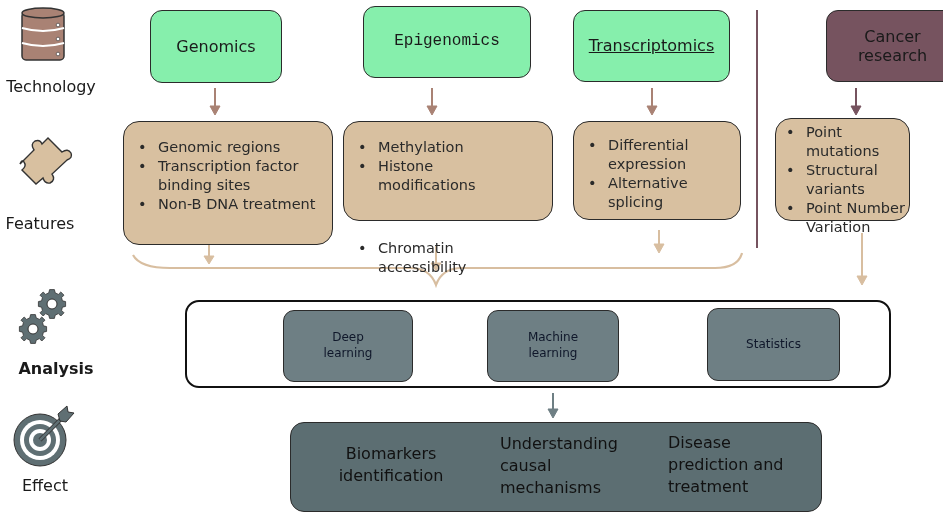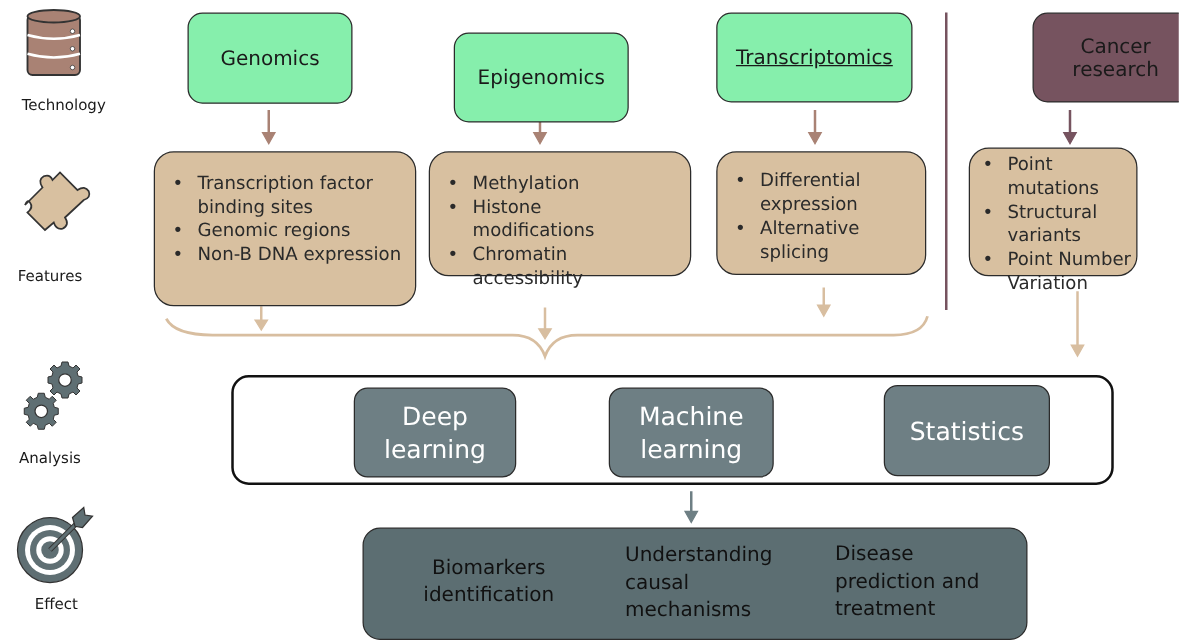--- a/index.html
+++ b/index.html
@@ -1,33 +1,33 @@
 <!DOCTYPE html>
 <html><head>
 <meta charset="utf-8">
 <style>
   html, body { margin:0; padding:0; background:#ffffff; }
   body { width:943px; height:513px; position:relative; overflow:hidden;
          font-family:"DejaVu Sans", sans-serif; color:#1a1a1a; }
   .abs { position:absolute; }
-  .lbl { position:absolute; font-size:12px; text-align:center; color:#1a1a1a; }
+  .lbl { position:absolute; font-size:16px; text-align:center; color:#1a1a1a; }
   .tech { position:absolute; background:#86efac; border:1.5px solid #2b2b2b; border-radius:12px;
           display:flex; align-items:center; justify-content:center; text-align:center;
           font-size:16px; color:#1a1a1a; line-height:1.2; box-sizing:border-box; }
   .tech.cancer { background:#76535f;margin-left:36px; }
   .feat { position:absolute; background:#d8c0a0; border:1.5px solid #2b2b2b; border-radius:16px;
           box-sizing:border-box; font-size:14.5px; color:#2a2a2a; line-height:19px; padding:16px 8px 0 10px; }
   .feat ul { margin:0; padding:0; list-style:none; }
   .feat li { position:relative; padding-left:24px; }
   .feat li::before { content:"•"; position:absolute; left:4px; top:0; }
   .analysis-frame { position:absolute; left:185px; top:300px; width:706px; height:88px;
           border:2px solid #111; border-radius:14px; box-sizing:border-box; background:#fff; }
   .method { position:absolute; background:#6e7f84; border:1.5px solid #2b2b2b; border-radius:11px;
           box-sizing:border-box; display:flex; align-items:center; justify-content:center;
-          text-align:center; font-size:20px; color:#ffffff; line-height:1.3; }
+          text-align:center; font-size:12px; color:#0f172a; line-height:1.3; }
   .effect-box { position:absolute; left:290px; top:422px; width:532px; height:90px;
           background:#5c6e72; border:1.5px solid #2b2b2b; border-radius:14px; box-sizing:border-box; }
   .effect-item { position:absolute; font-size:16px; color:#111; line-height:22px; }
   svg.overlay { position:absolute; left:0; top:0; }
 </style>
 </head>
 <body>
 
 <svg class="overlay" width="943" height="513">
 
@@ -102,61 +102,61 @@
         <path d="M-3,-13 L3,-13 L4,-9 L8,-7 L11,-10 L15,-6 L12,-3 L13,1 L17,2 L17,8 L13,9 L12,13 L15,16 L11,20 L8,17 L4,19 L3,23 L-3,23 L-4,19 L-8,17 L-11,20 L-15,16 L-12,13 L-13,9 L-17,8 L-17,2 L-13,1 L-12,-3 L-15,-6 L-11,-10 L-8,-7 L-4,-9 Z" transform="translate(0,-5) scale(0.8)"></path>
         <circle cx="0" cy="-1" r="5" fill="#fff"></circle>
       </g>
       <g transform="translate(17,43)">
         <path d="M-3,-13 L3,-13 L4,-9 L8,-7 L11,-10 L15,-6 L12,-3 L13,1 L17,2 L17,8 L13,9 L12,13 L15,16 L11,20 L8,17 L4,19 L3,23 L-3,23 L-4,19 L-8,17 L-11,20 L-15,16 L-12,13 L-13,9 L-17,8 L-17,2 L-13,1 L-12,-3 L-15,-6 L-11,-10 L-8,-7 L-4,-9 Z" transform="translate(0,-5) scale(0.8)"></path>
         <circle cx="0" cy="-1" r="5" fill="#fff"></circle>
       </g>
     </g>
   </svg>
 </div>
-<div class="lbl" style="left:0;top:359px;width:80px;">Analysis</div>
+<div class="lbl" style="left:16px;top:359px;width:80px;font-weight:bold;">Analysis</div>
 
 <div class="abs" style="left:12px;top:404px;">
   <svg width="64" height="64" viewBox="0 0 64 64">
     <circle cx="28" cy="36" r="26" fill="#5f6f73" stroke="#333" stroke-width="1"></circle>
     <circle cx="28" cy="36" r="20" fill="#fff"></circle>
     <circle cx="28" cy="36" r="16" fill="#5f6f73"></circle>
     <circle cx="28" cy="36" r="11" fill="#fff"></circle>
     <circle cx="28" cy="36" r="7" fill="#5f6f73"></circle>
     <line x1="28" y1="36" x2="52" y2="12" stroke="#333" stroke-width="4"></line>
     <line x1="28" y1="36" x2="52" y2="12" stroke="#5f6f73" stroke-width="2.5"></line>
     <polygon points="46,10 55,2 56,8 62,9 54,18 48,17" fill="#5f6f73" stroke="#333" stroke-width="1"></polygon>
   </svg>
 </div>
 <div class="lbl" style="left:0;top:476px;width:90px;">Effect</div>
 
 <div class="tech" style="left:150px;top:10px;width:132px;height:73px;">
   <span>Genomics</span>
 </div>
-<div class="tech" style="left:363px;top:26px;width:140px;height:72px;">
+<div class="tech" style="left:363px;top:6px;width:168px;height:72px;font-family:Liberation Mono, monospace;">
   <span>Epigenomics</span>
 </div>
 <div class="tech" style="left:573px;top:10px;width:157px;height:72px;text-decoration:underline;">
   <span>Transcriptomics</span>
 </div>
 <div class="tech cancer" style="left:790px;top:10px;width:133px;height:72px;padding:0 18px;">
   <span>Cancer research</span>
 </div>
 
 <div class="feat" style="left:123px;top:121px;width:210px;height:124px;">
   <ul>
+    <li>Genomic regions</li>
     <li>Transcription factor binding sites</li>
-    <li>Genomic regions</li>
-    <li>Non-B DNA expression</li>
+    <li>Non-B DNA treatment</li>
   </ul>
 </div>
 <div class="feat" style="left:343px;top:121px;width:210px;height:100px;">
   <ul>
     <li style="padding-right:60px;">Methylation</li>
     <li style="padding-right:60px;">Histone modifications</li>
-    <li style="padding-right:60px;">Chromatin accessibility</li>
+    <li style="padding-right:60px;margin-top:44px;">Chromatin accessibility</li>
   </ul>
 </div>
 <div class="feat" style="left:573px;top:121px;width:168px;height:99px;padding-top:14px;">
   <ul>
     <li style="padding-right:30px;">Differential expression</li>
     <li style="padding-right:30px;">Alternative splicing</li>
   </ul>
 </div>
 <div class="feat" style="left:775px;top:118px;width:135px;height:103px;padding:4px 4px 0 6px;">
   <ul>

